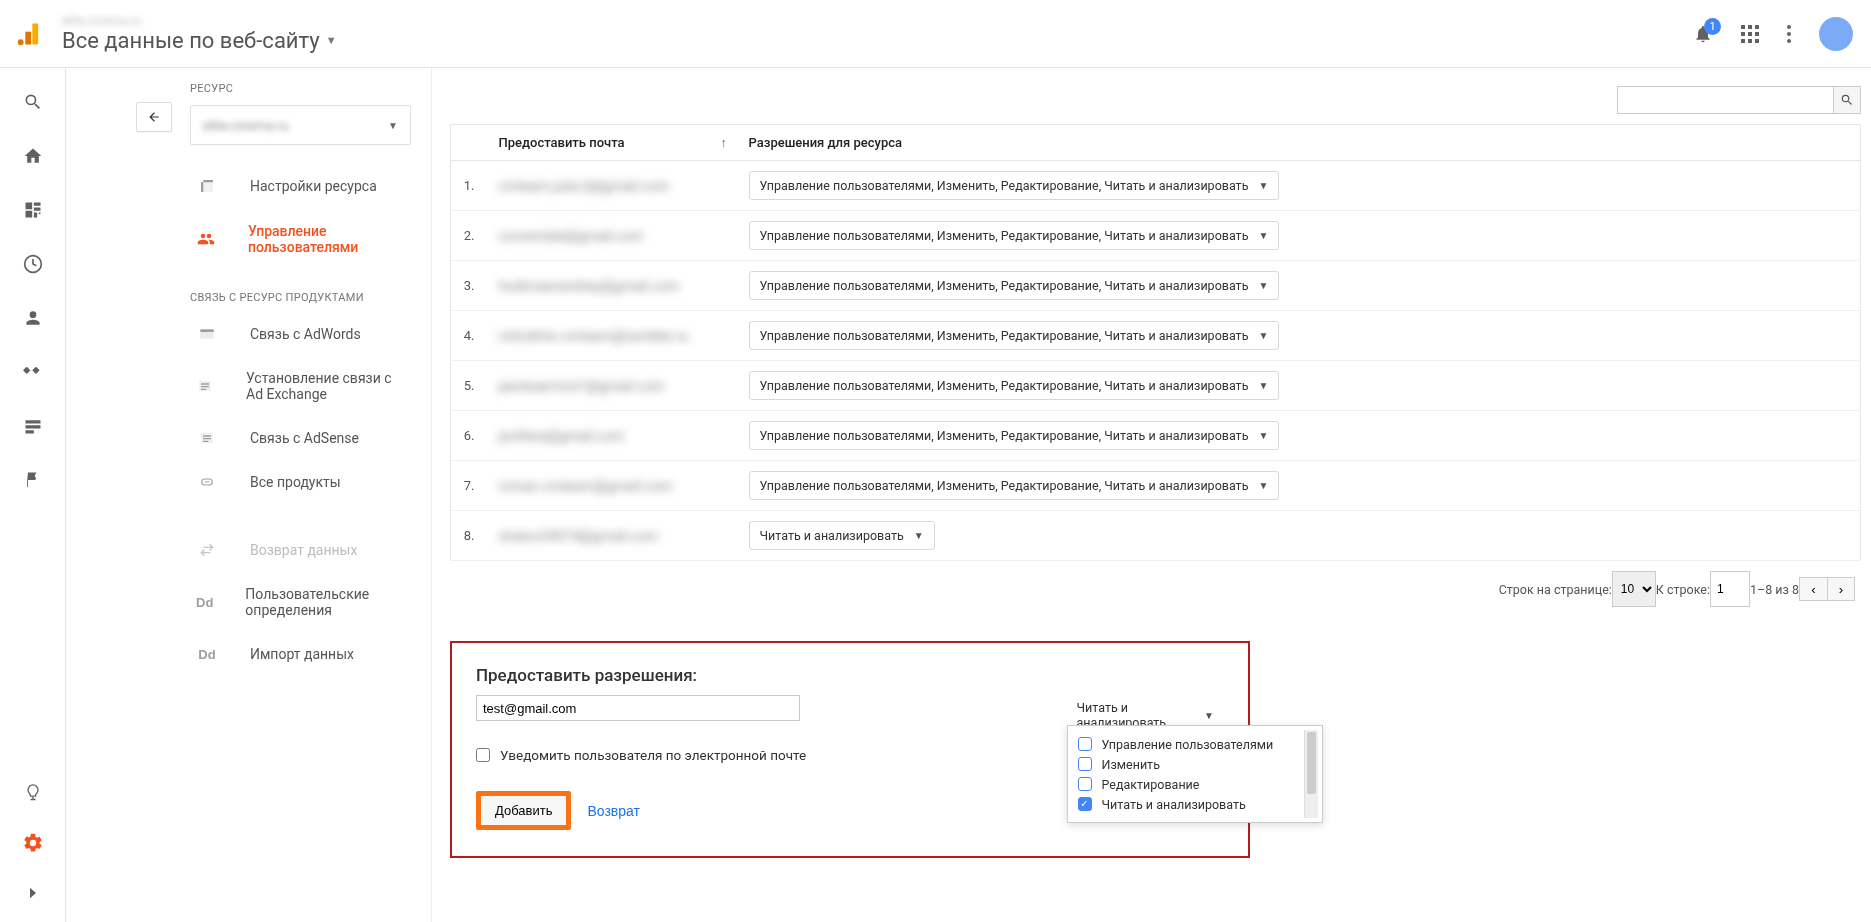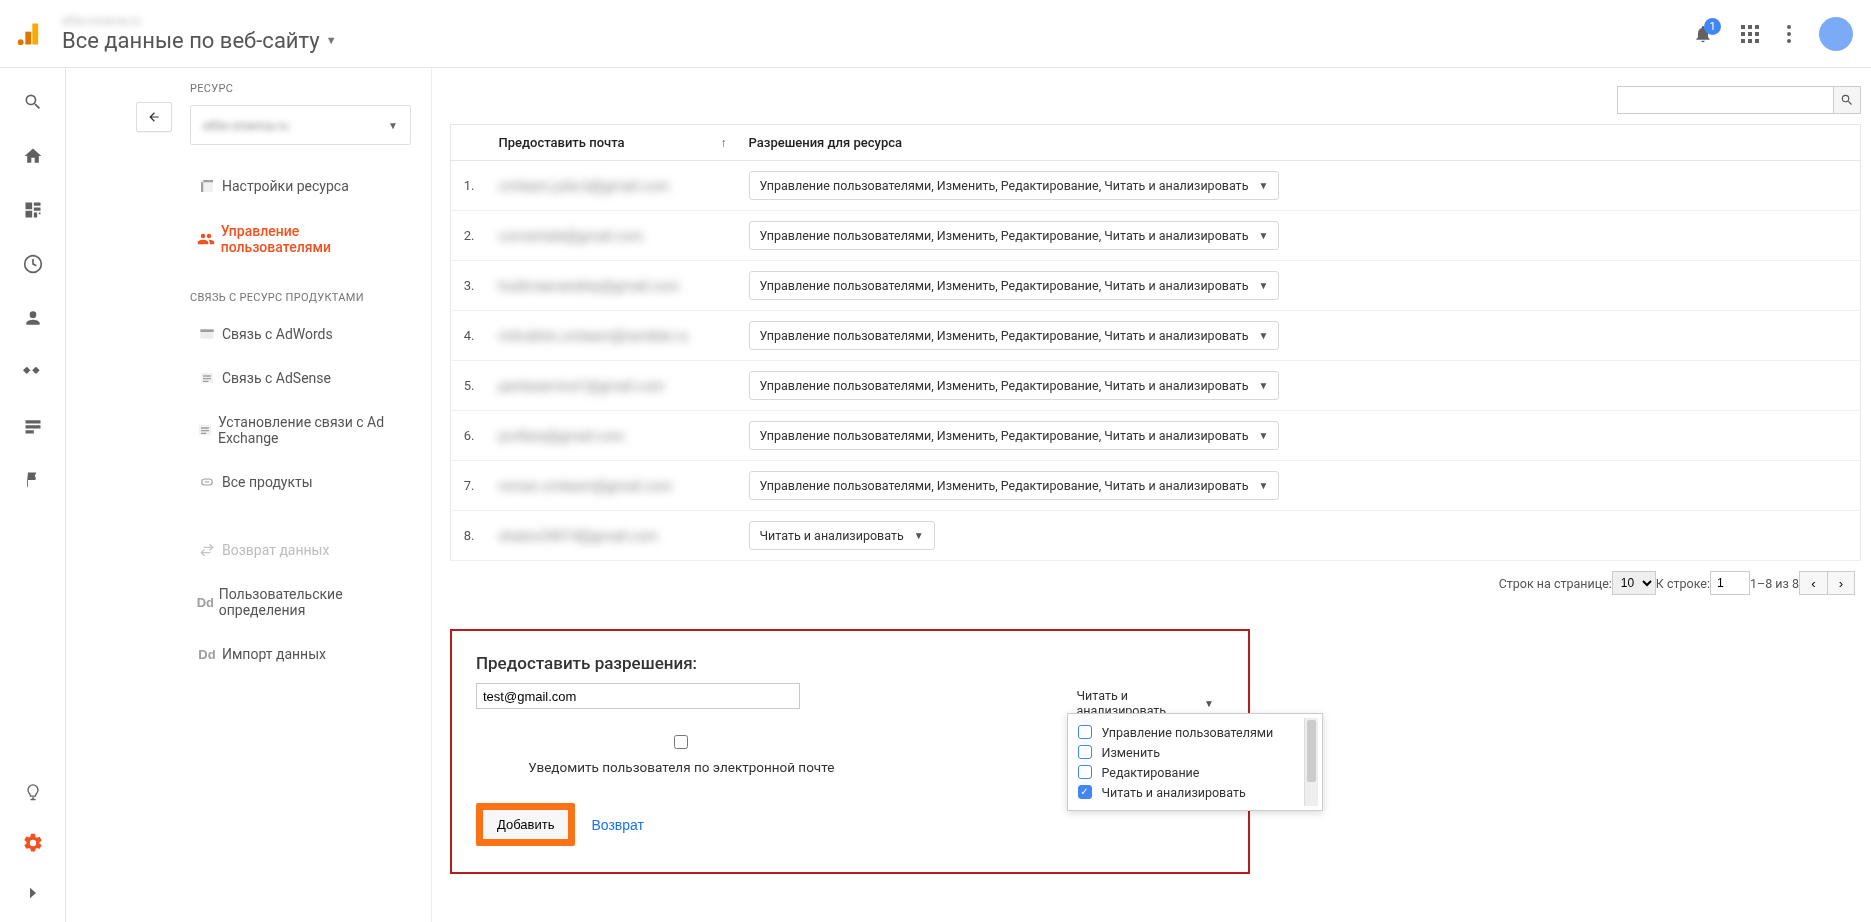--- a/index.html
+++ b/index.html
@@ -31,21 +31,21 @@
 .leftbar .icon.active svg path { fill: #f4511e; }
 .leftbar .icon.active { color: #f4511e; }
 .leftbar-bottom { display: flex; flex-direction: column; align-items: center; gap: 30px; padding-bottom: 20px; }
 
 .admin-panel { width: 366px; border-right: 1px solid #eee; padding: 14px 0 0 0; position: relative; overflow-y: auto; }
 .admin-panel-inner { padding-left: 124px; padding-right: 20px; }
 .back-btn { position: absolute; left: 70px; top: 34px; width: 36px; height: 30px; background: #fff; border: 1px solid #ddd; border-radius: 2px; display: flex; align-items: center; justify-content: center; box-shadow: 0 1px 1px rgba(0,0,0,.05); cursor: pointer; }
 .cat-label { font-size: 11px; color: #757575; letter-spacing: .3px; margin-bottom: 10px; }
 .resource-dd { height: 40px; border: 1px solid #e0e0e0; border-radius: 2px; display: flex; align-items: center; justify-content: space-between; padding: 0 12px; margin-bottom: 18px; cursor: pointer; }
 .resource-dd .txt { color: #888; filter: blur(3px); }
-.nav-item { display: flex; align-items: center; gap: 4px; padding: 14px 10px 14px 6px; color: #555; cursor: pointer; font-size: 14px; }
+.nav-item { display: flex; align-items: center; gap: 32px; padding: 14px 10px 14px 6px; color: #555; cursor: pointer; font-size: 14px; }
 .nav-item .ico { width: 22px; color: #9e9e9e; display: flex; justify-content: center; }
 .nav-item.active { color: #f4511e; font-weight: 500; }
 .nav-item.active .ico { color: #f4511e; }
 .nav-item.disabled .ico, .nav-item.disabled { color: #bdbdbd; }
 .section-hdr { font-size: 11px; color: #757575; letter-spacing: .3px; margin: 22px 0 8px 0; }
 
 .main { flex: 1; padding: 18px 10px 18px 18px; overflow-y: auto; }
 .search-row { display: flex; justify-content: flex-end; margin-bottom: 10px; }
 .search-box { display: flex; }
 .search-box input { width: 216px; height: 28px; border: 1px solid #ccc; border-right: none; padding: 0 6px; font-size: 12px; outline: none; }
@@ -56,36 +56,36 @@
 table.users th.idx { width: 36px; }
 table.users th.email { width: 250px; position: relative; }
 table.users th .sort { position: absolute; right: 10px; top: 50%; transform: translateY(-50%); font-size: 12px; color: #555; }
 table.users td { padding: 10px 12px; border-bottom: 1px solid #f0f0f0; vertical-align: middle; }
 table.users td.idx { text-align: right; color: #555; width: 36px; }
 table.users td.email span { filter: blur(4px); color: #888; font-size: 14px; }
 .perm-dd { display: inline-flex; align-items: center; gap: 10px; border: 1px solid #d8d8d8; border-radius: 3px; padding: 6px 10px; background: #fff; cursor: pointer; font-size: 12.5px; color: #333; }
 .perm-dd .car { color: #555; font-size: 10px; }
 
 .pager { display: flex; justify-content: flex-end; align-items: center; padding: 10px 6px; font-size: 12.5px; color: #555; }
-.pager select, .pager input { border: 1px solid #ccc; height: 24px; font-size: 12px; padding: 0 4px; }
+.pager select, .pager input { border: 1px solid #ccc; height: 36px; font-size: 12px; padding: 0 4px; }
 .pager input { width: 40px; text-align: left; padding-left: 6px; }
 .pager .nav { display: flex; }
 .pager .nav button { width: 28px; height: 24px; border: 1px solid #ccc; background: #f7f7f7; cursor: pointer; }
 .pager .nav button:first-child { border-right: none; }
 
 .grant-box { border: 2px solid #b71c1c; padding: 22px 24px 26px 24px; margin-top: 24px; max-width: 800px; position: relative;}
 .grant-title { font-size: 17px; font-weight: 500; margin-bottom: 10px; }
 .grant-row1 { display: flex; align-items: flex-start; gap: 180px; }
 .grant-left { width: 480px; }
 .grant-left input[type=text] { width: 324px; height: 26px; border: 1px solid #c8c8c8; padding: 0 6px; font-size: 13px; margin-bottom: 6px; }
 .hint { font-size: 11.5px; color: #9a9a9a; }
-.notify-row { margin-top: 20px; display: flex; align-items: center; gap: 10px; font-size: 13.5px; color: #333; flex-direction: column; }
+.notify-row { margin-top: 20px; display: flex; align-items: center; gap: 10px; font-size: 13.5px; color: #333; }
 .notify-row input { width: 14px; height: 14px; }
 .actions { margin-top: 28px; display: flex; align-items: center; gap: 16px; }
-.btn-primary { border: 7px solid #f97316; background: #f7f7f7; padding: 7px 14px; font-size: 13px; cursor: pointer; border-radius: 2px; }
+.btn-primary { border: 5px solid #f97316; background: #f7f7f7; padding: 7px 14px; font-size: 13px; cursor: pointer; border-radius: 2px; }
 .btn-link { color: #1a73e8; font-size: 14px; cursor: pointer; background: none; border: none; }
 
 .grant-right { position: relative; }
 .perm-dd.small { font-size: 12.5px; padding: 5px 10px; border: none; background: transparent;}
 .perm-popover { position: absolute; top: 30px; left: 0; width: 256px; border: 1px solid #ccc; background: #fff; box-shadow: 0 2px 8px rgba(0,0,0,.15); padding: 4px 4px 4px 0; display: flex; }
 .perm-popover ul { list-style: none; flex: 1; padding: 4px 8px 4px 10px; }
 .perm-popover li { display: flex; align-items: center; gap: 10px; padding: 2.5px 0; font-size: 12.5px; color: #333; }
 .cb { width: 14px; height: 14px; border: 1.5px solid #4285f4; border-radius: 3px; display: inline-flex; align-items: center; justify-content: center; }
 .cb.checked { background: #4285f4; }
 .cb.checked::after { content: "✓"; color: #fff; font-size: 10px; line-height: 1; }
@@ -242,30 +242,30 @@
           </span>
         <span>Связь с AdWords</span>
       </div>
       <div class="nav-item">
         <span class="ico">
             <svg width="18" height="16" viewBox="0 0 24 24">
               <rect fill="#9e9e9e" x="3" y="4" width="18" height="16" rx="1" opacity=".15"></rect>
               <path fill="#9e9e9e" d="M6 8h12v2H6zM6 12h12v2H6zM6 16h8v2H6z"></path>
             </svg>
           </span>
-        <span>Связь с AdSense</span>
+        <span>Установление связи с Ad Exchange</span>
       </div>
       <div class="nav-item">
         <span class="ico">
             <svg width="18" height="16" viewBox="0 0 24 24">
               <rect fill="#9e9e9e" x="3" y="4" width="18" height="16" rx="1" opacity=".15"></rect>
               <path fill="#9e9e9e" d="M6 8h12v2H6zM6 12h12v2H6zM6 16h8v2H6z"></path>
             </svg>
           </span>
-        <span>Установление связи с Ad Exchange</span>
+        <span>Связь с AdSense</span>
       </div>
       <div class="nav-item">
         <span class="ico">
             <svg width="18" height="14" viewBox="0 0 24 24">
               <path fill="#9e9e9e" d="M3.9 12a4.1 4.1 0 0 1 4.1-4.1h4V6H8a6 6 0 0 0 0 12h4v-1.9H8A4.1 4.1 0 0 1 3.9 12zM16 6h-4v1.9h4a4.1 4.1 0 0 1 0 8.2h-4V18h4a6 6 0 0 0 0-12zM8 11h8v2H8z"></path>
             </svg>
           </span>
         <span>Все продукты</span>
       </div>
 

